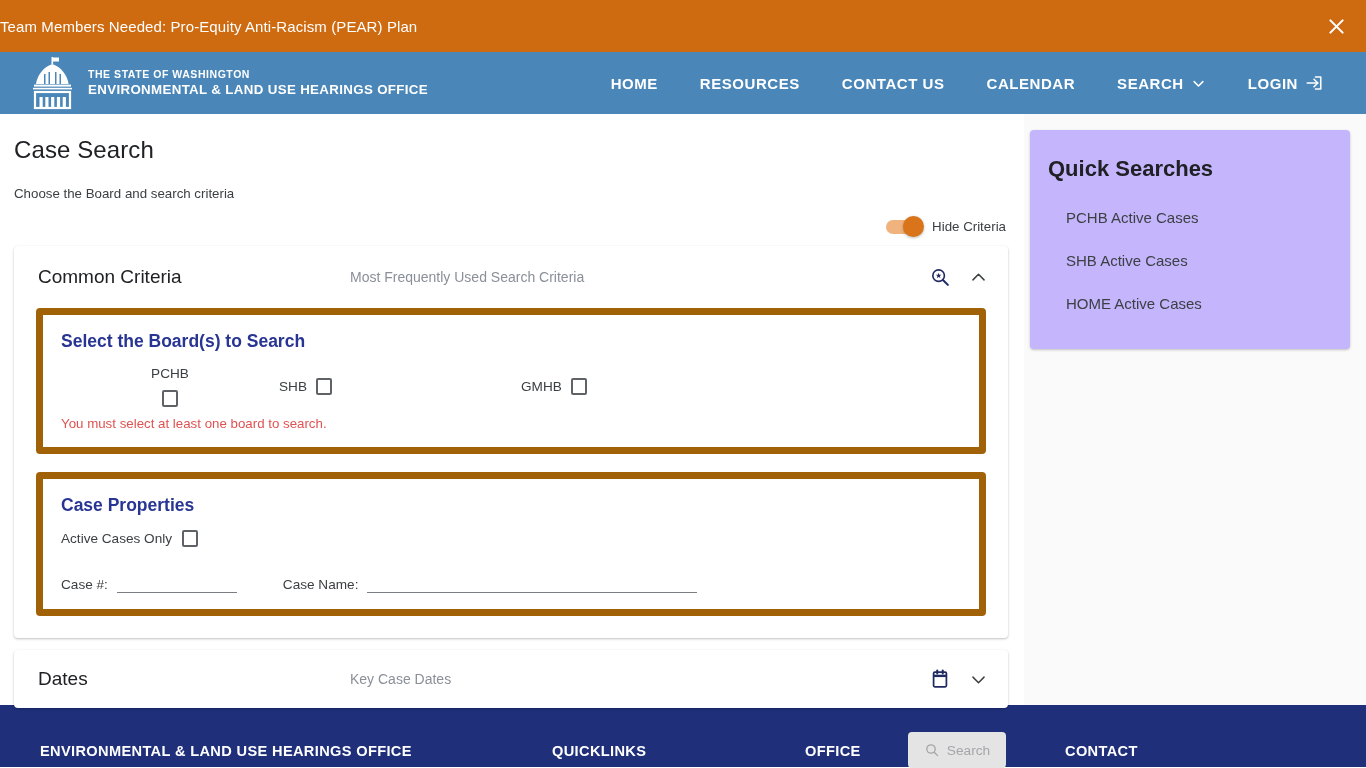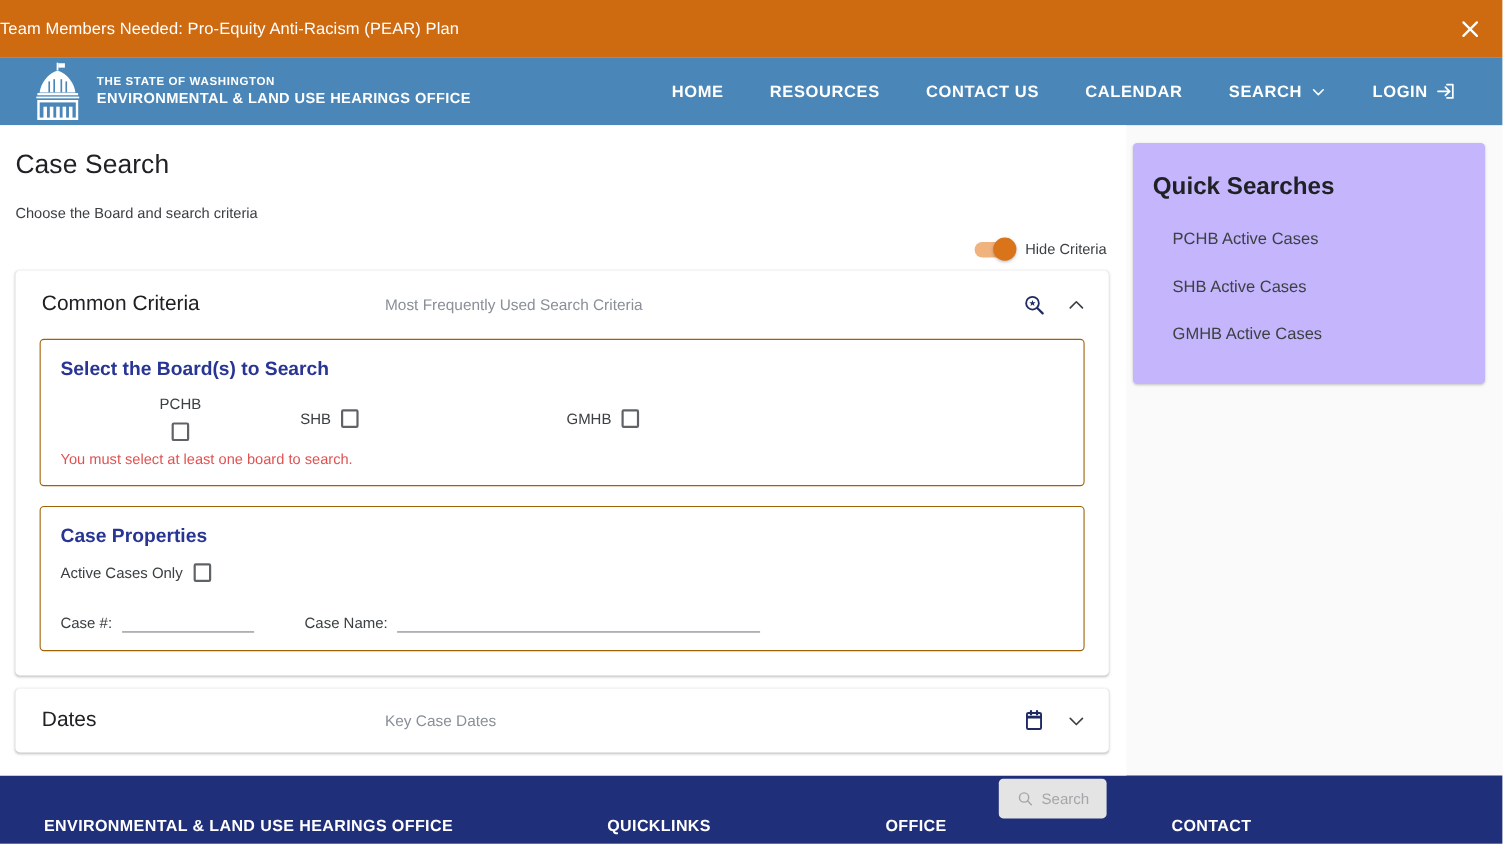--- a/index.html
+++ b/index.html
@@ -167,21 +167,21 @@
   .panel__icons {
     margin-left: auto;
     display: flex;
     align-items: center;
     gap: 18px;
   }
   .panel__icons svg { display: block; }
   .panel__body { padding: 0 22px 22px 22px; }
 
   .subcard {
-    border: 1px solid #a16207;
+    border: 7px solid #a16207;
     border-radius: 4px;
     padding: 16px 18px 16px 18px;
     margin-bottom: 18px;
   }
   .subcard:last-child { margin-bottom: 0; }
   .subcard__title {
     color: #283593;
     font-size: 17.5px;
     font-weight: 700;
     margin-bottom: 14px;
@@ -488,21 +488,21 @@
       </button>
     </div>
   </div>
 
   <aside class="side-col">
     <div class="quick-card">
       <h2 class="quick-card__title">Quick Searches</h2>
       <ul class="quick-list">
         <li class="quick-list__item">PCHB Active Cases</li>
         <li class="quick-list__item">SHB Active Cases</li>
-        <li class="quick-list__item">GMHB Active Cases</li>
+        <li class="quick-list__item">HOME Active Cases</li>
       </ul>
     </div>
   </aside>
 </div>
 
 <footer class="site-footer">
   <div class="footer-col footer-col--1">ENVIRONMENTAL &amp; LAND USE HEARINGS OFFICE</div>
   <div class="footer-col footer-col--2">QUICKLINKS</div>
   <div class="footer-col footer-col--3">OFFICE</div>
   <div class="footer-col">CONTACT</div>

